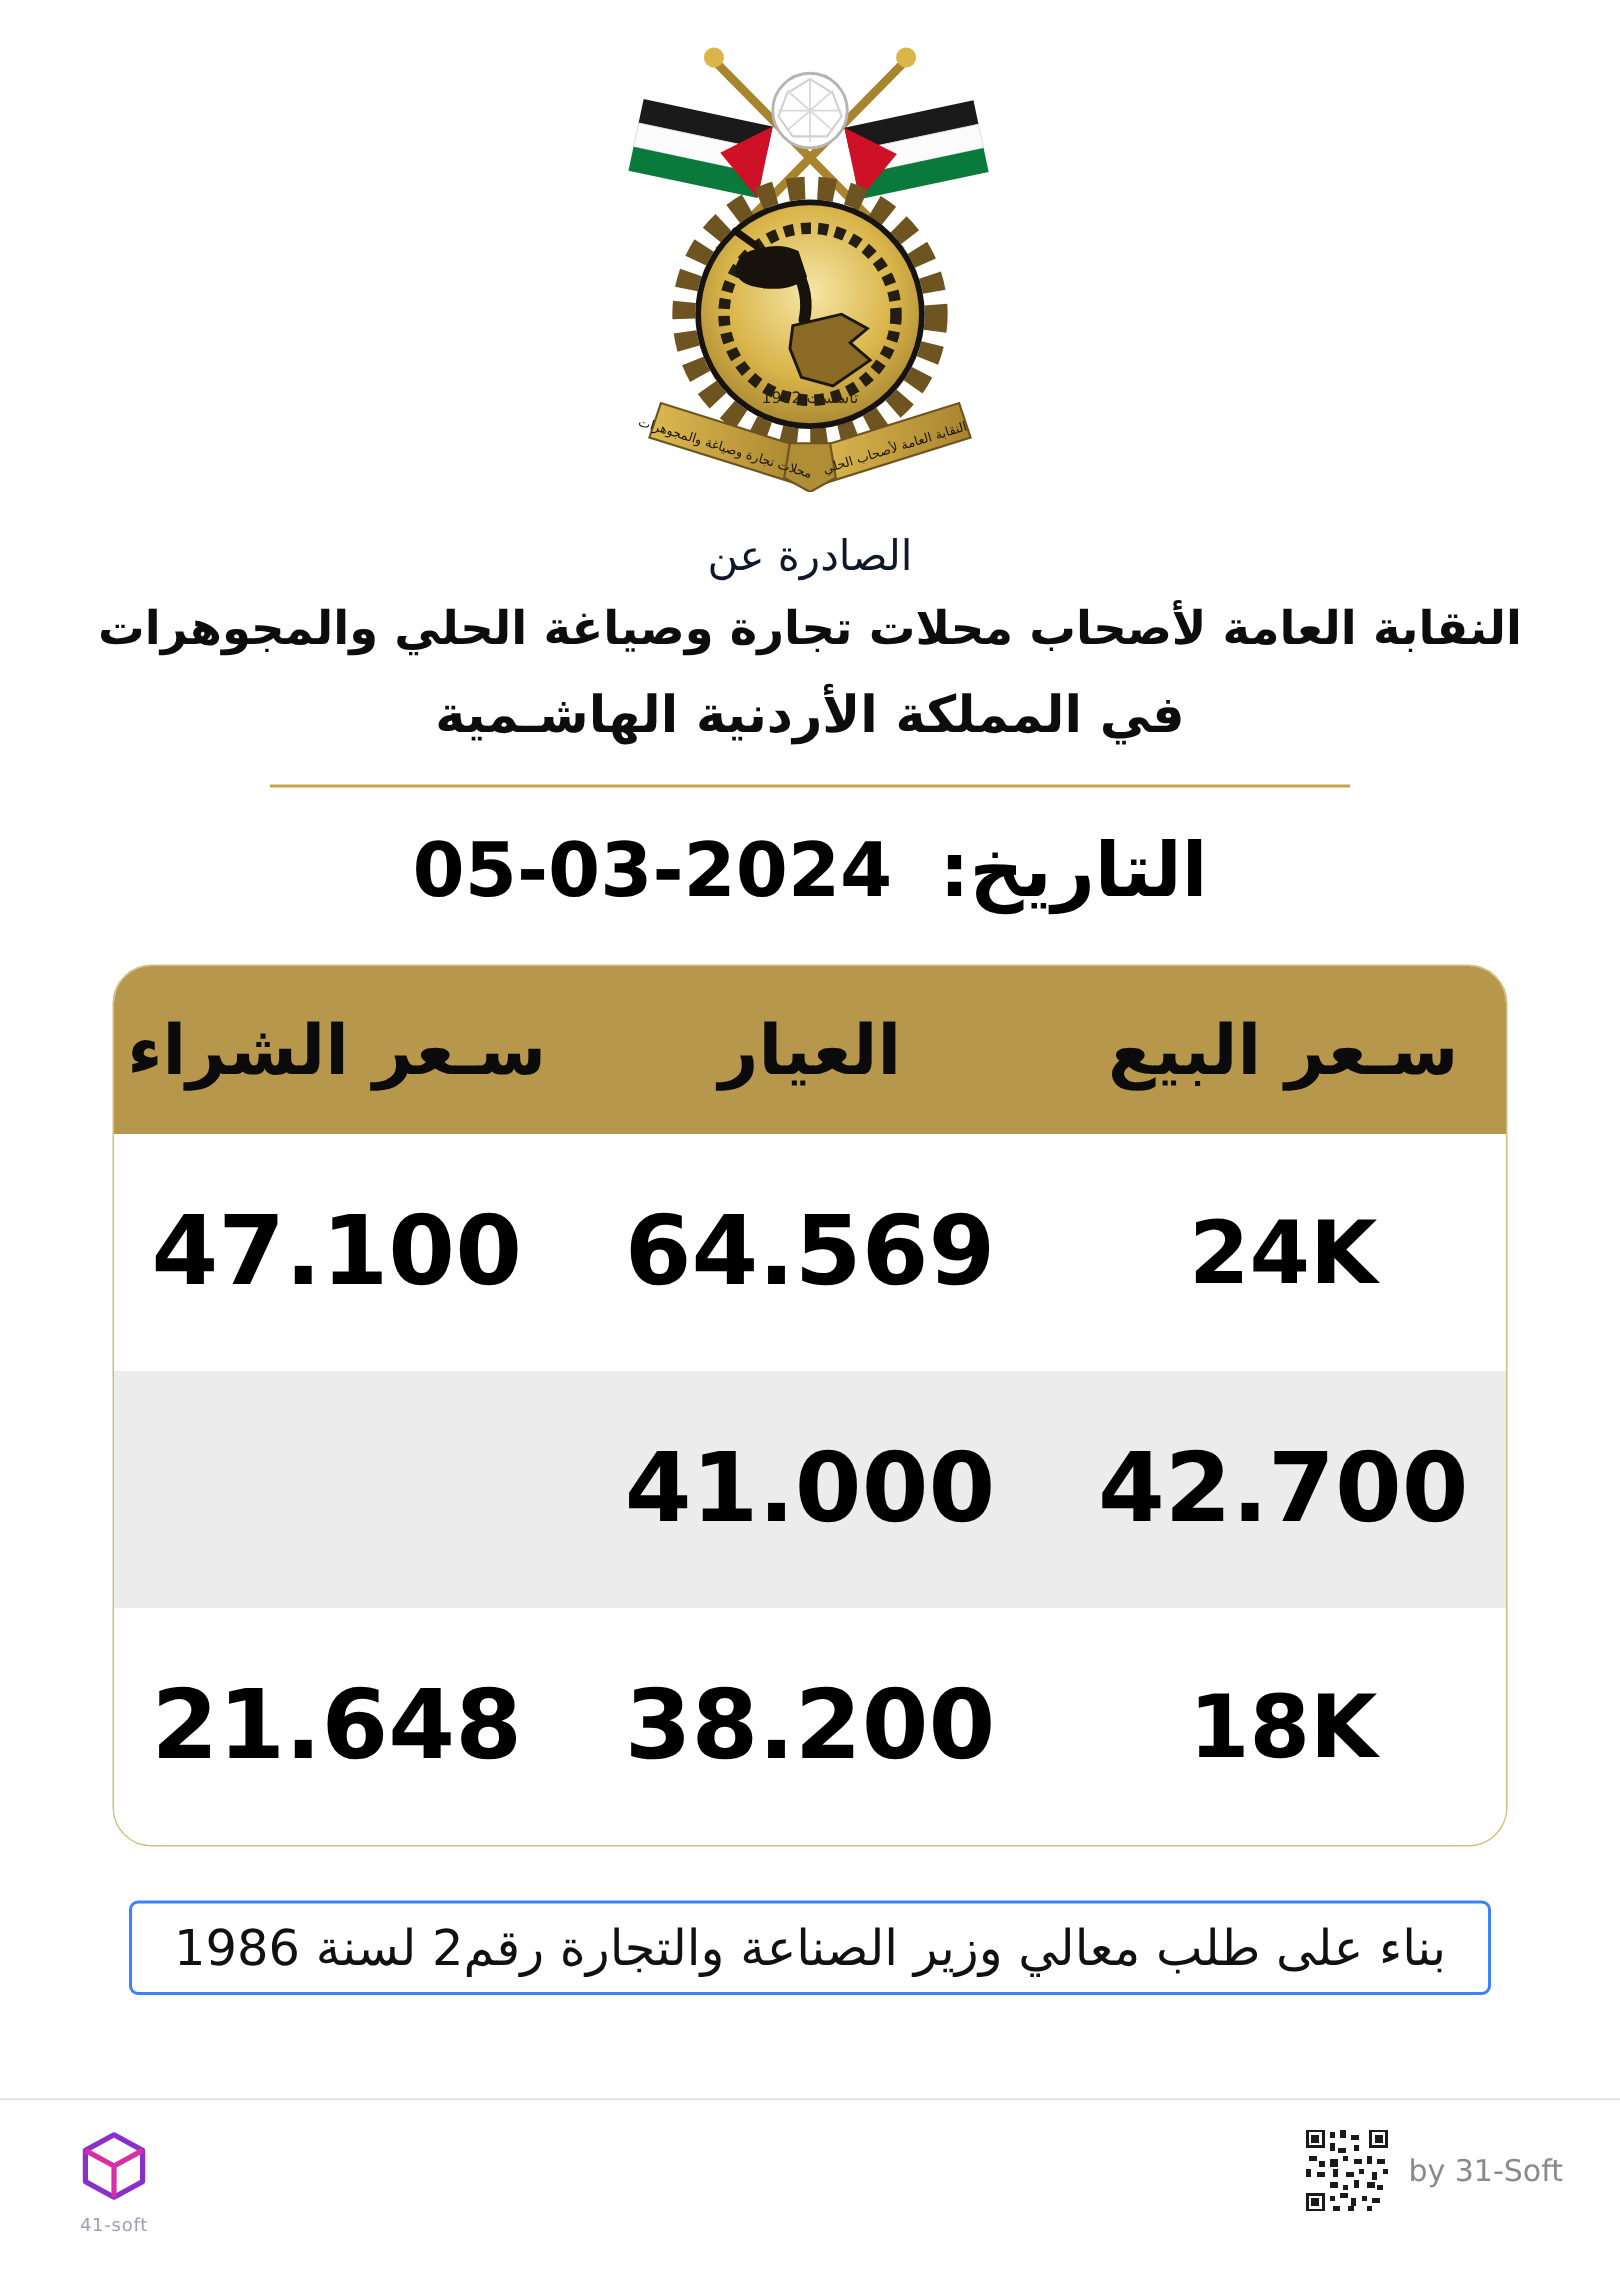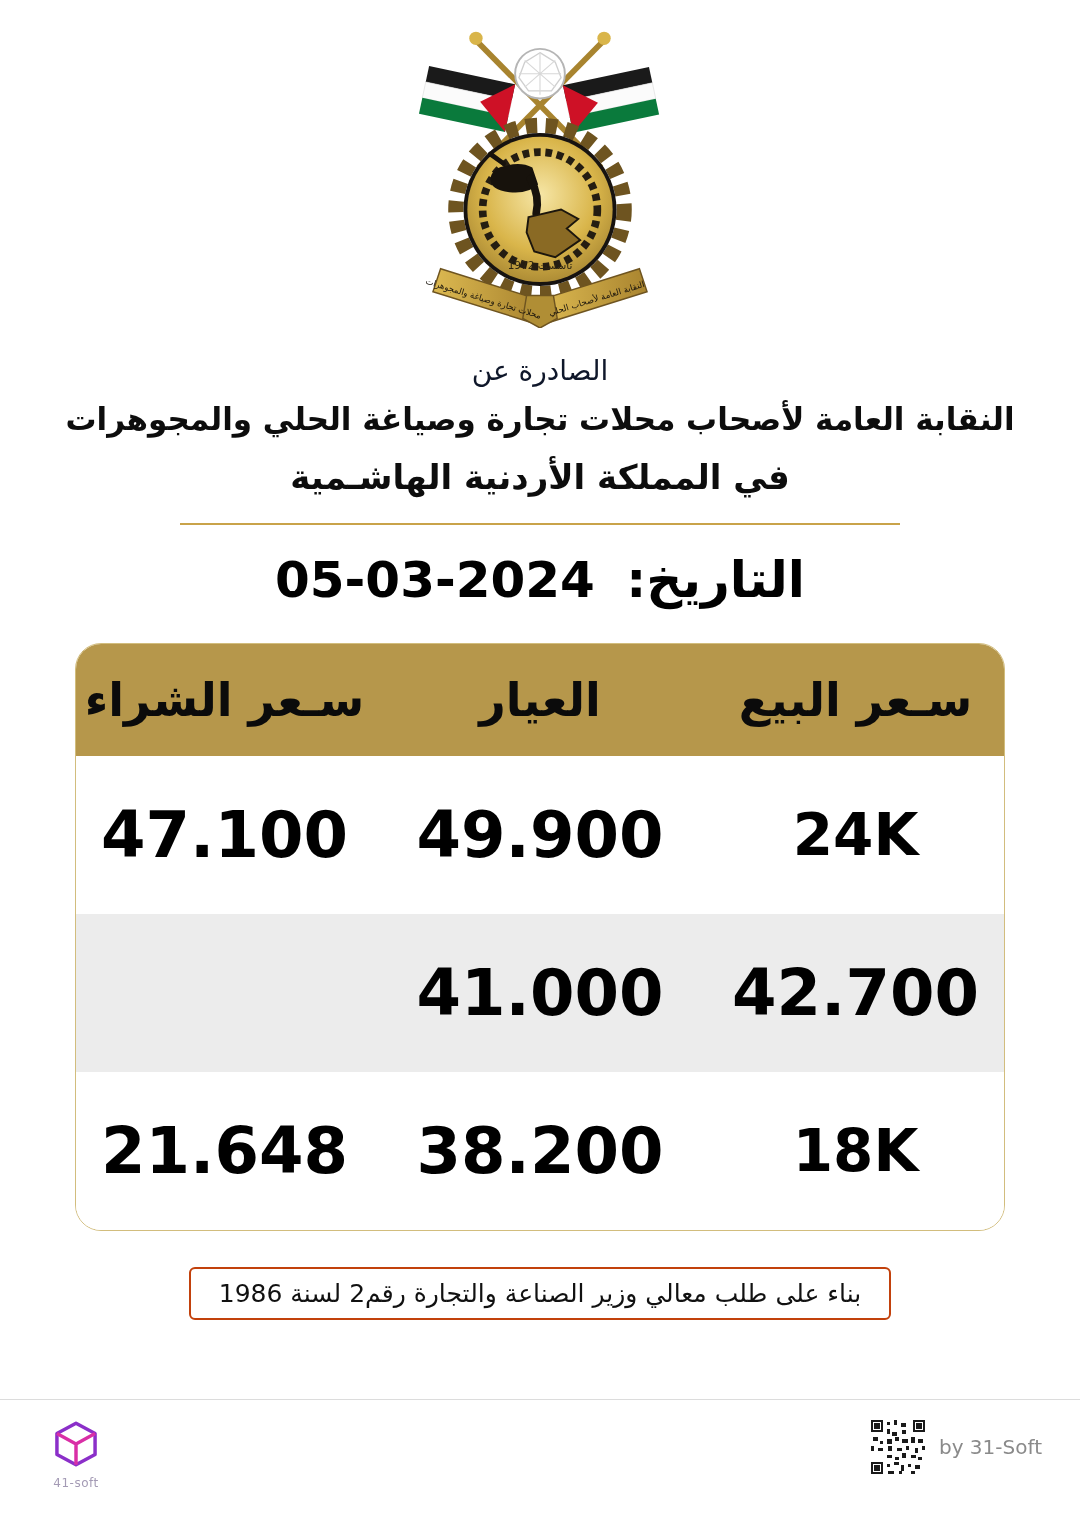--- a/index.html
+++ b/index.html
@@ -35,22 +35,22 @@
     display: grid; grid-template-columns: 32% 36% 32%;
     height: 158px; align-items: center; background: #fff;
   }
   .pt-row.alt { background: #ececec; }
   .pt-row .cell { text-align: center; font-weight: bold; color: #000; }
   .karat { font-size: 58px; }
   .price { font-size: 64px; direction: ltr; unicode-bidi: isolate; }
 
   .note-wrap { text-align: center; margin-top: 36px; }
   .note-box {
-    display: inline-block; border: 2px solid #c2410c; border-radius: 6px;
-    padding: 10px 28px; font-size: 25px; color: #111; background: #fff;
+    display: inline-block; border: 2px solid #3b82f6; border-radius: 6px;
+    padding: 10px 28px; font-size: 33px; color: #111; background: #fff;
   }
 
   .bottom-bar {
     position: absolute; left: 0; right: 0; bottom: 0; height: 128px;
     border-top: 1px solid #dcdcdc; background: #fff;
   }
   .brand-block { position: absolute; left: 50px; top: 18px; text-align: center; direction: ltr; }
   .brand-label { font-size: 12px; color: #a49bb5; margin-top: 2px; letter-spacing: 0.5px; }
   .credit-block {
     position: absolute; right: 38px; top: 18px;
@@ -143,21 +143,21 @@
 
   <div class="price-table">
     <div class="pt-header">
       <div class="cell">سـعر البيع</div>
       <div class="cell">العيار</div>
       <div class="cell">سـعر الشراء</div>
     </div>
 
     <div class="pt-row">
       <div class="cell karat">24K</div>
-      <div class="cell price">49.900</div>
+      <div class="cell price">64.569</div>
       <div class="cell price">47.100</div>
     </div>
 
     <div class="pt-row alt">
       <div class="cell price">42.700</div>
       <div class="cell price">41.000</div>
     </div>
 
     <div class="pt-row">
       <div class="cell karat">18K</div>

